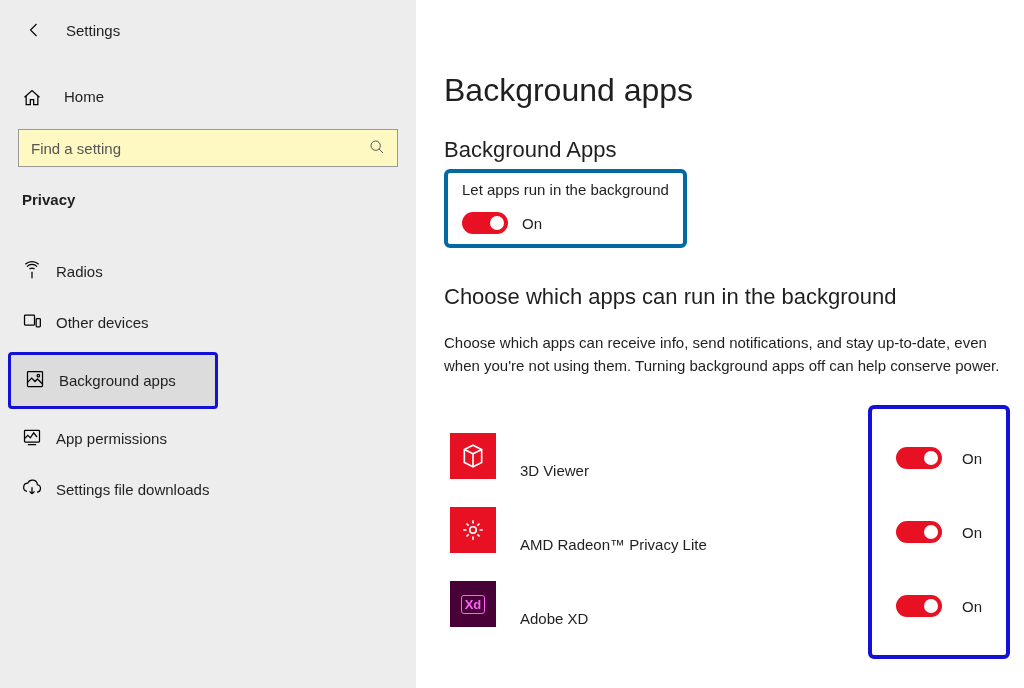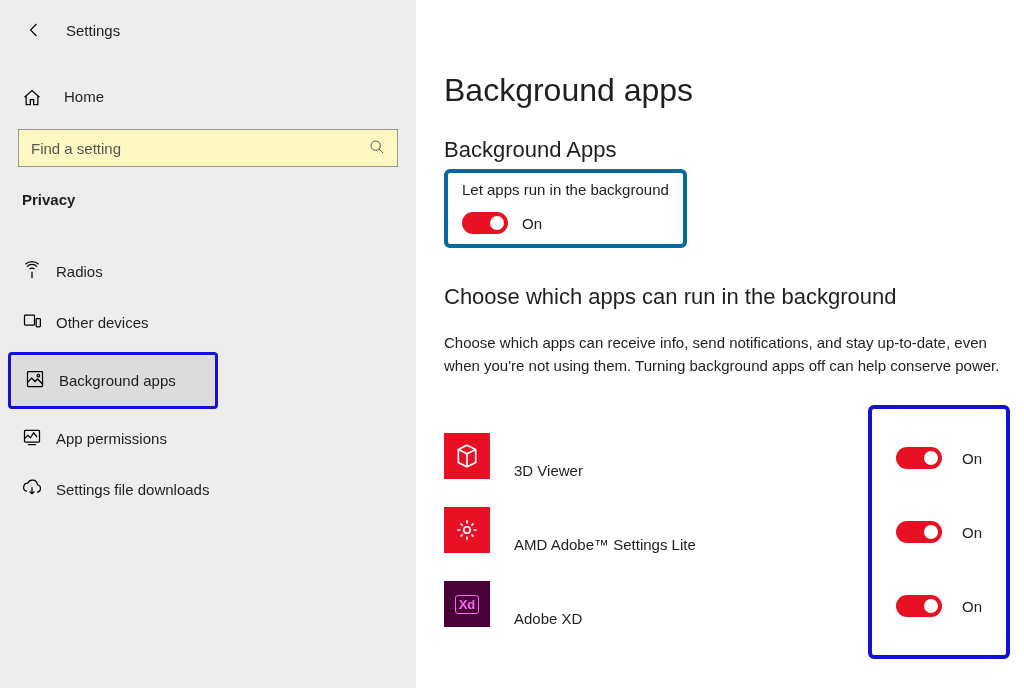--- a/index.html
+++ b/index.html
@@ -96,20 +96,21 @@
     .app-list-wrap { display: flex; align-items: flex-start; }
     .app-list { flex: 1; }
     .app-row {
       display: flex; align-items: flex-end;
       gap: 24px; height: 74px;
     }
     .app-icon {
       width: 46px; height: 46px;
       display: flex; align-items: center; justify-content: center;
       color: #fff;
+      margin-left: 6px;
     }
     .app-name { font-size: 15px; }
 
     .switch-col {
       border: 4px solid #1411d6; border-radius: 6px;
       padding: 12px 24px 12px 24px;
       margin-left: 12px;
     }
     .switch-row {
       display: flex; align-items: center; gap: 20px;
@@ -232,21 +233,21 @@
         <span class="app-name">3D Viewer</span>
       </div>
 
       <div class="app-row">
         <div class="app-icon" style="background:#e81123">
           <svg width="26" height="26" viewBox="0 0 24 24" fill="none" stroke="#fff" stroke-width="1.5">
               <circle cx="12" cy="12" r="3"></circle>
               <path d="M12 3v3m0 12v3M3 12h3m12 0h3M6 6l2 2m8 8l2 2M6 18l2-2m8-8l2-2"></path>
             </svg>
         </div>
-        <span class="app-name">AMD Adobe™ Settings Lite</span>
+        <span class="app-name">AMD Radeon™ Privacy Lite</span>
       </div>
 
       <div class="app-row">
         <div class="app-icon" style="background:#470137">
           <span style="font-size:13px;font-weight:600;color:#ff61f6;border:1.5px solid #ff61f6;border-radius:3px;padding:1px 3px;">Xd</span>
         </div>
         <span class="app-name">Adobe XD</span>
       </div>
 
     </div>

